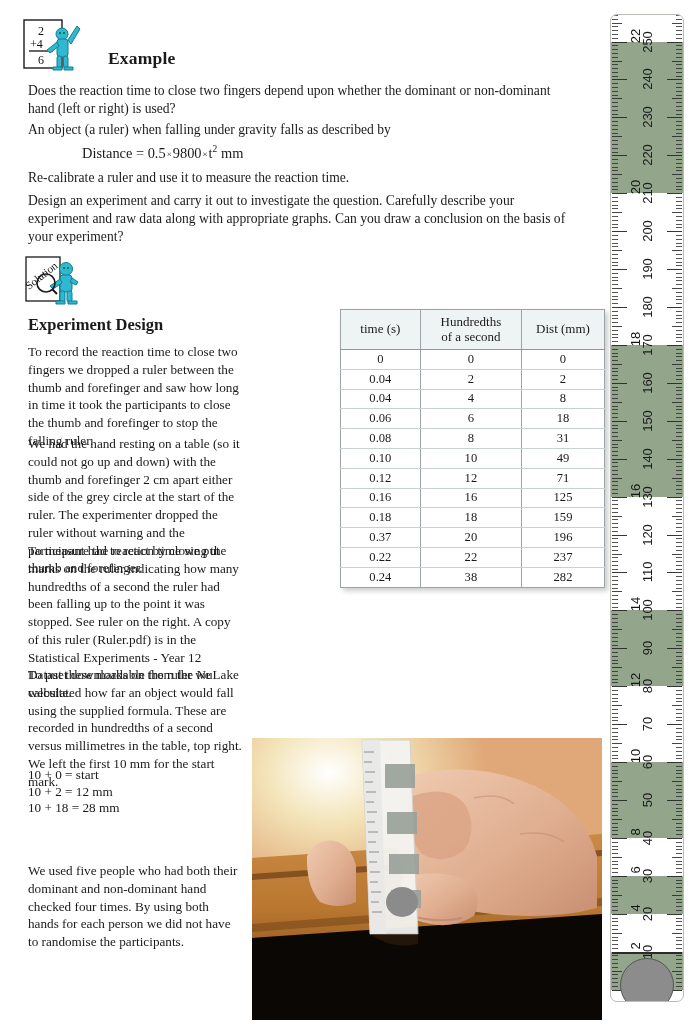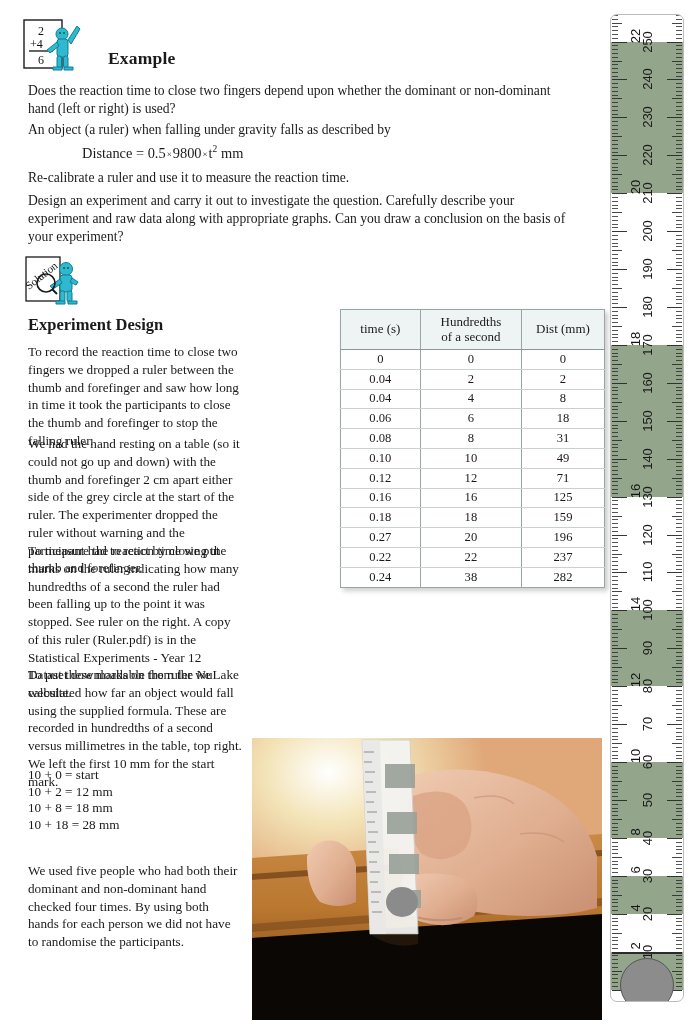--- a/index.html
+++ b/index.html
@@ -276,21 +276,20 @@
   <div class="col" style="top:542px;">
     <p>To measure the reaction time we put marks on the ruler indicating how many hundredths of a second the ruler had been falling up to the point it was stopped.  See ruler on the right.  A copy of this ruler (Ruler.pdf) is in the Statistical Experiments - Year 12 Dataset downloadable from the NuLake website.</p>
   </div>
   <div class="col" style="top:666px;">
     <p>To put these marks on the ruler we calculated how far an object would fall using the supplied formula.  These are recorded in hundredths of a second versus millimetres in the table, top right. We left the first 10 mm for the start mark.</p>
   </div>
 
   <div class="calc-list" style="top:767px;">
     <div>10 + 0 = start</div>
     <div>10 + 2 = 12 mm</div>
-    <div>10 + 8 = 18 mm</div>
     <div>10 + 18 = 28 mm</div>
   </div>
 
   <div class="col" style="top:862px;">
     <p>We used five people who had both their dominant and non-dominant hand checked four times.  By using both hands for each person we did not have to randomise the participants.</p>
   </div>
 
   <div class="data-table-wrap">
     <table class="data-table">
       <thead>
@@ -343,21 +342,21 @@
             <td>0.16</td>
             <td>16</td>
             <td>125</td>
           </tr>
         <tr>
             <td>0.18</td>
             <td>18</td>
             <td>159</td>
           </tr>
         <tr>
-            <td>0.27</td>
+            <td>0.37</td>
             <td>20</td>
             <td>196</td>
           </tr>
         <tr>
             <td>0.22</td>
             <td>22</td>
             <td>237</td>
           </tr>
         <tr>
             <td>0.24</td>

